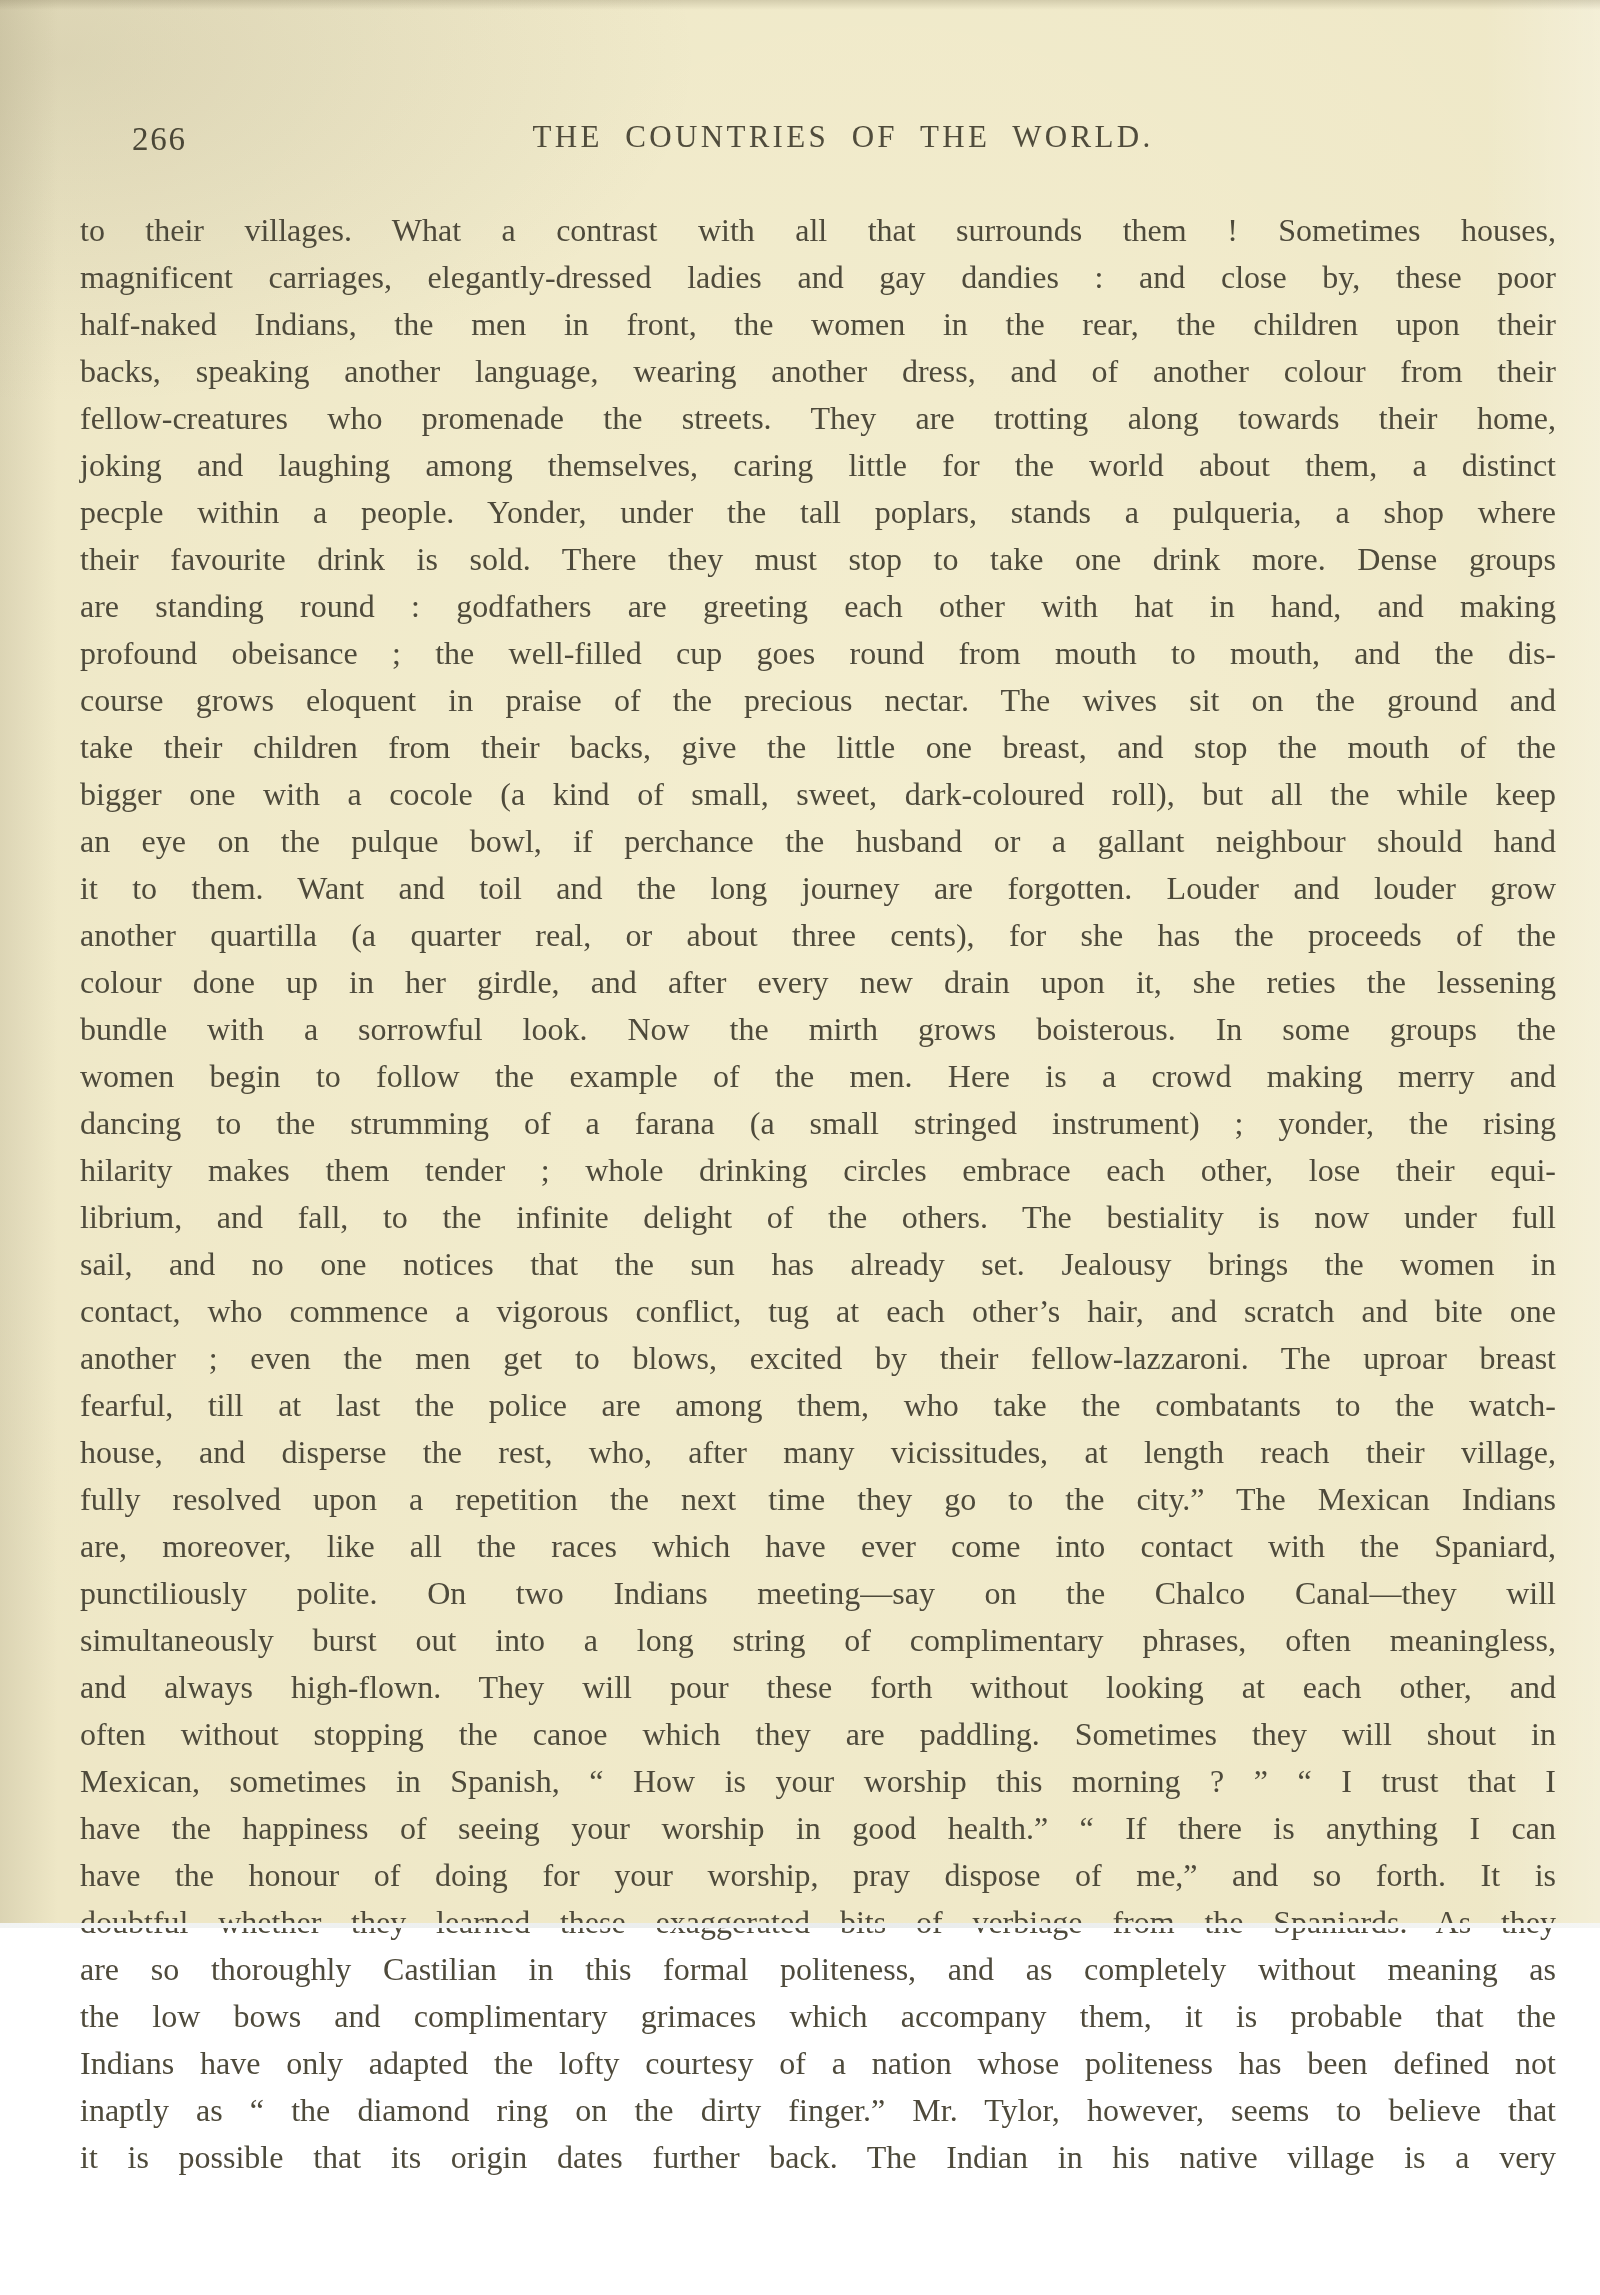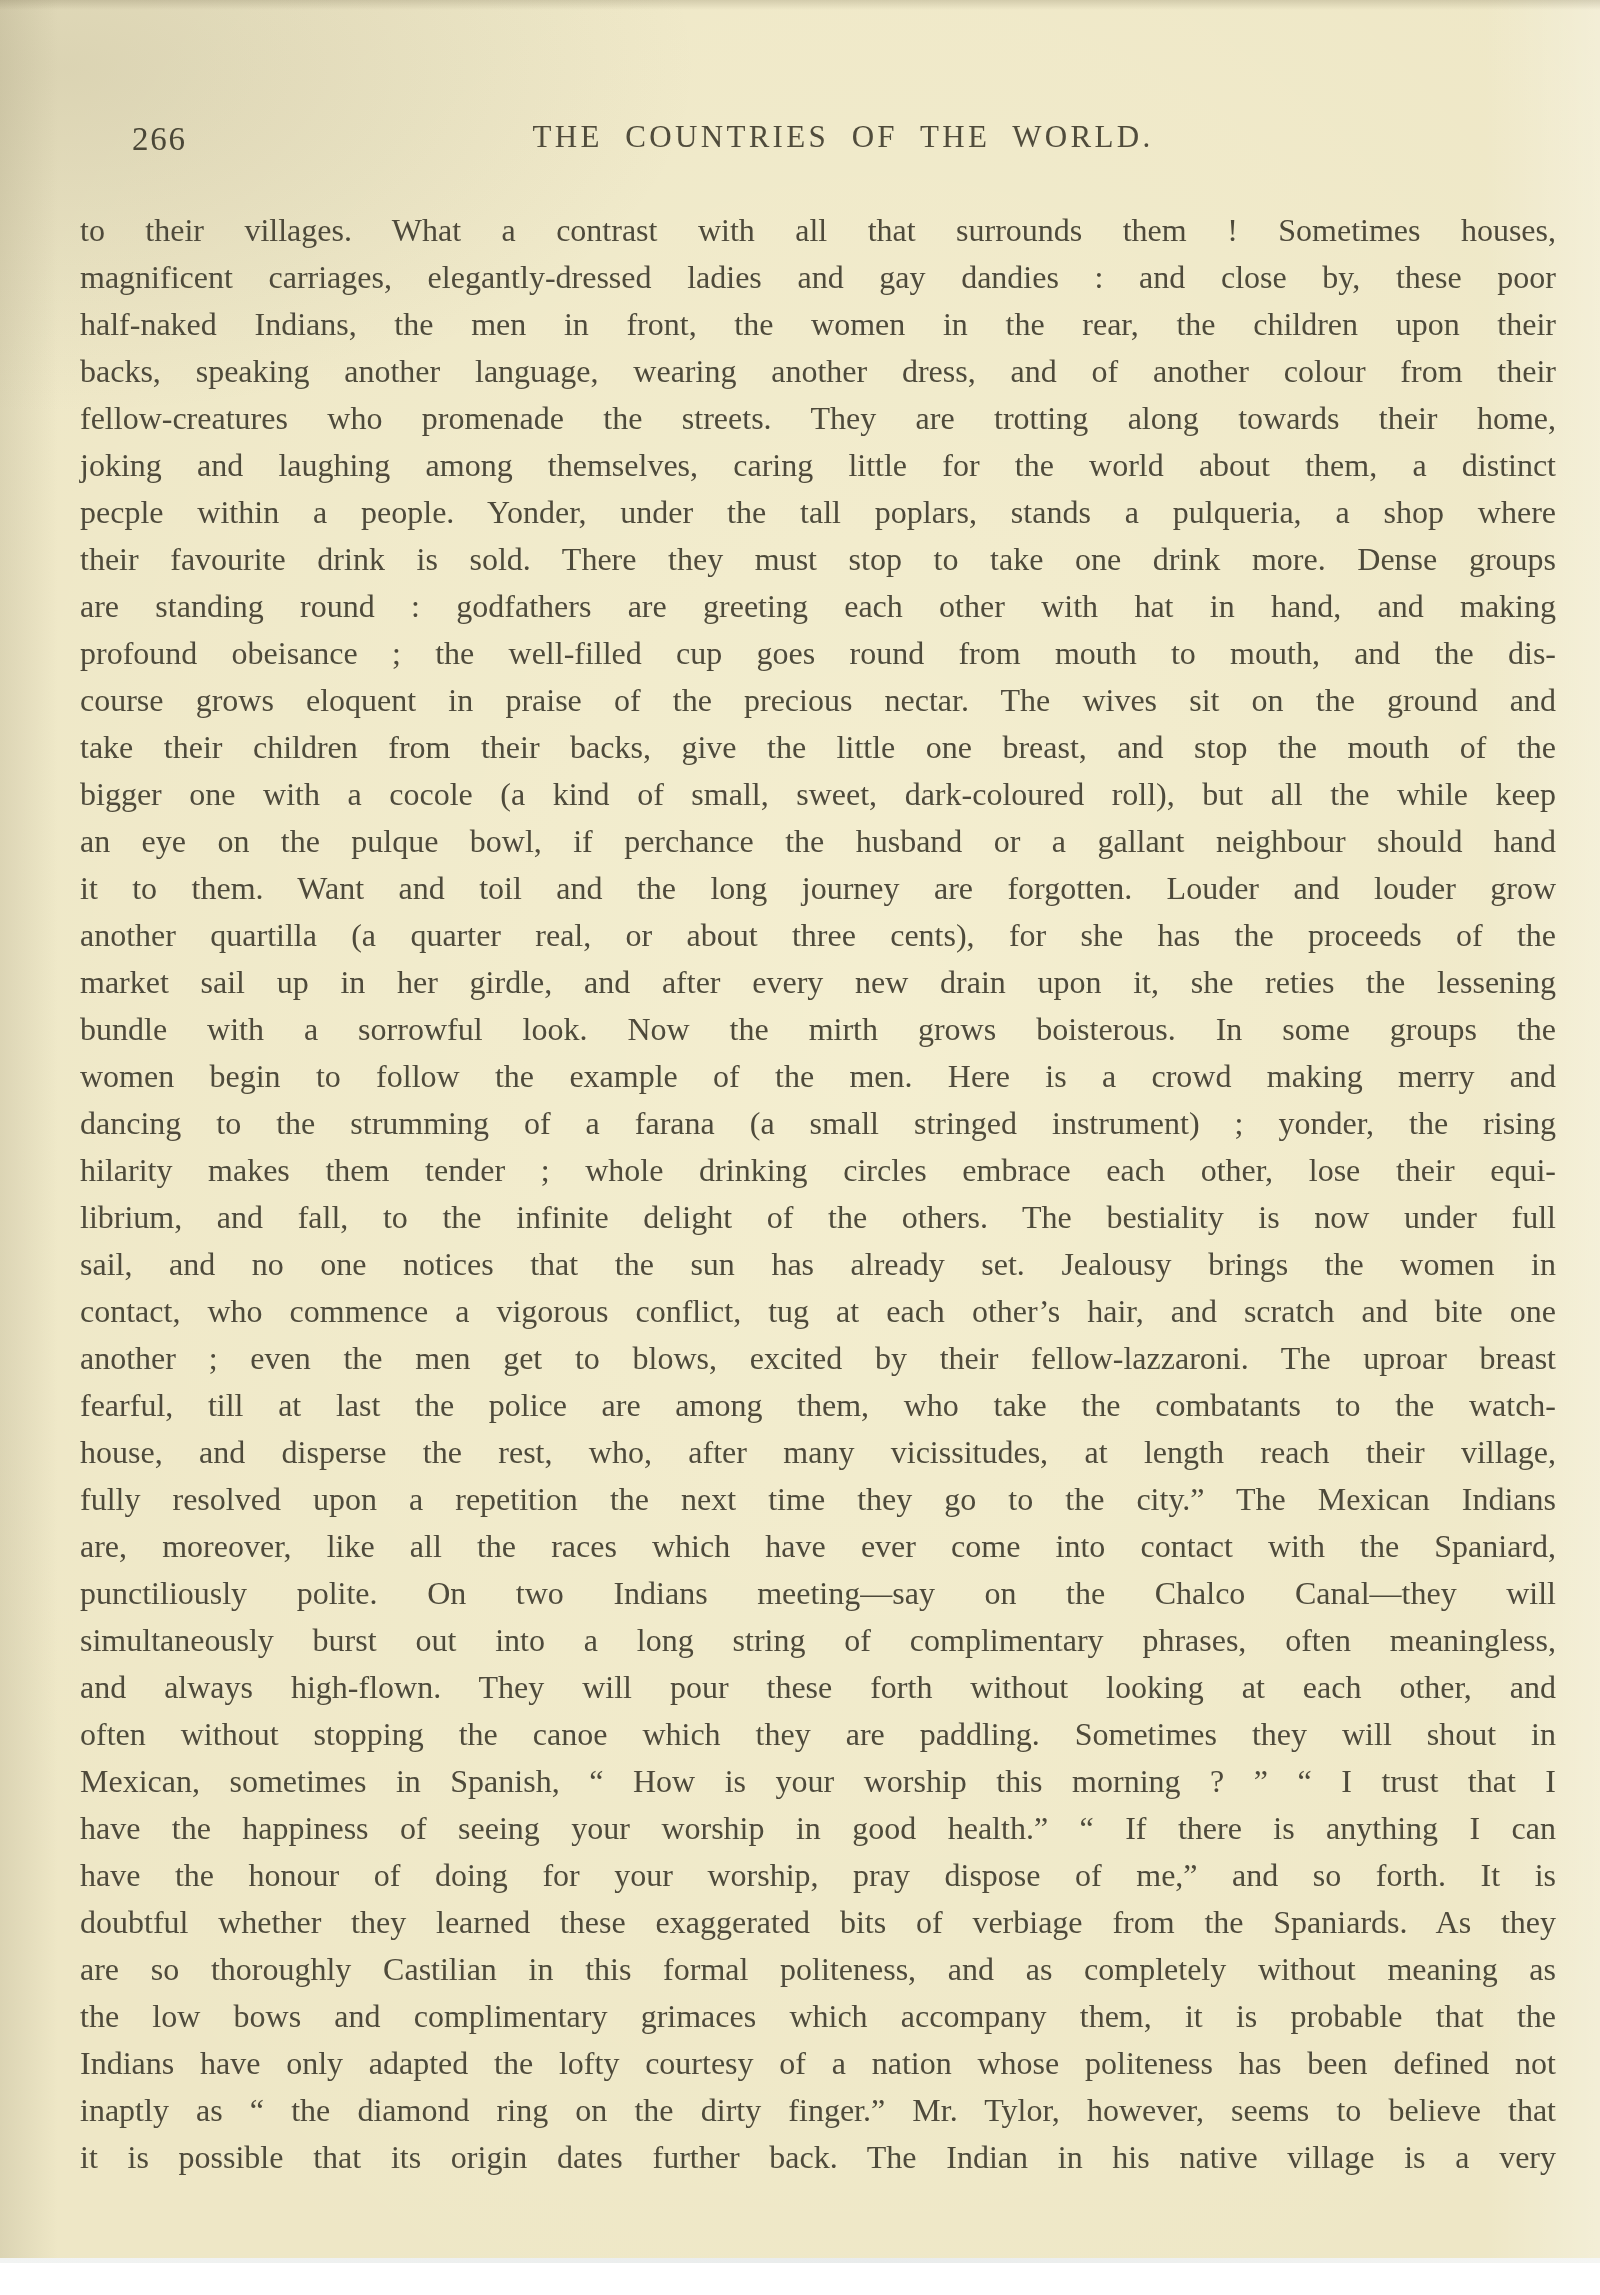--- a/index.html
+++ b/index.html
@@ -8,21 +8,21 @@
   }
   body {
     width: 1600px;
     height: 2295px;
     overflow: hidden;
     font-family: "Liberation Serif", "DejaVu Serif", serif;
   }
   .page {
     position: relative;
     width: 1600px;
-    height: 2263px;
+    height: 1928px;
     background:
       linear-gradient(180deg, rgba(110,100,70,0.22) 0px, rgba(110,100,70,0.0) 10px),
       linear-gradient(90deg, rgba(120,110,80,0.16) 0px, rgba(120,110,80,0.0) 58px),
       radial-gradient(ellipse 909px 496px at 4% 3%, rgba(105,95,65,0.14), rgba(105,95,65,0) 70%),
       linear-gradient(270deg, rgba(255,255,252,0.30) 0px, rgba(255,255,252,0) 116px),
       radial-gradient(ellipse 1323px 1819px at 55% 45%, rgba(255,252,228,0.35), rgba(255,252,228,0) 80%),
       #eee7c6;
   }
   .bottom-edge {
     position: absolute;
@@ -86,21 +86,21 @@
       <div class="line">pecple within a people.  Yonder, under the tall poplars, stands a pulqueria, a shop where</div>
       <div class="line">their favourite drink is sold.  There they must stop to take one drink more.  Dense groups</div>
       <div class="line">are standing round : godfathers are greeting each other with hat in hand, and making</div>
       <div class="line">profound obeisance ; the well-filled cup goes round from mouth to mouth, and the dis-</div>
       <div class="line">course grows eloquent in praise of the precious nectar.  The wives sit on the ground and</div>
       <div class="line">take their children from their backs, give the little one breast, and stop the mouth of the</div>
       <div class="line">bigger one with a cocole (a kind of small, sweet, dark-coloured roll), but all the while keep</div>
       <div class="line">an eye on the pulque bowl, if perchance the husband or a gallant neighbour should hand</div>
       <div class="line">it to them.  Want and toil and the long journey are forgotten.  Louder and louder grow</div>
       <div class="line">another quartilla (a quarter real, or about three cents), for she has the proceeds of the</div>
-      <div class="line">market sail up in her girdle, and after every new drain upon it, she reties the lessening</div>
+      <div class="line">colour done up in her girdle, and after every new drain upon it, she reties the lessening</div>
       <div class="line">bundle with a sorrowful look.  Now the mirth grows boisterous.  In some groups the</div>
       <div class="line">women begin to follow the example of the men.  Here is a crowd making merry and</div>
       <div class="line">dancing to the strumming of a farana (a small stringed instrument) ; yonder, the rising</div>
       <div class="line">hilarity makes them tender ; whole drinking circles embrace each other, lose their equi-</div>
       <div class="line">librium, and fall, to the infinite delight of the others.  The bestiality is now under full</div>
       <div class="line">sail, and no one notices that the sun has already set.  Jealousy brings the women in</div>
       <div class="line">contact, who commence a vigorous conflict, tug at each other’s hair, and scratch and bite one</div>
       <div class="line">another ; even the men get to blows, excited by their fellow-lazzaroni.  The uproar breast</div>
       <div class="line">fearful, till at last the police are among them, who take the combatants to the watch-</div>
       <div class="line">house, and disperse the rest, who, after many vicissitudes, at length reach their village,</div>

